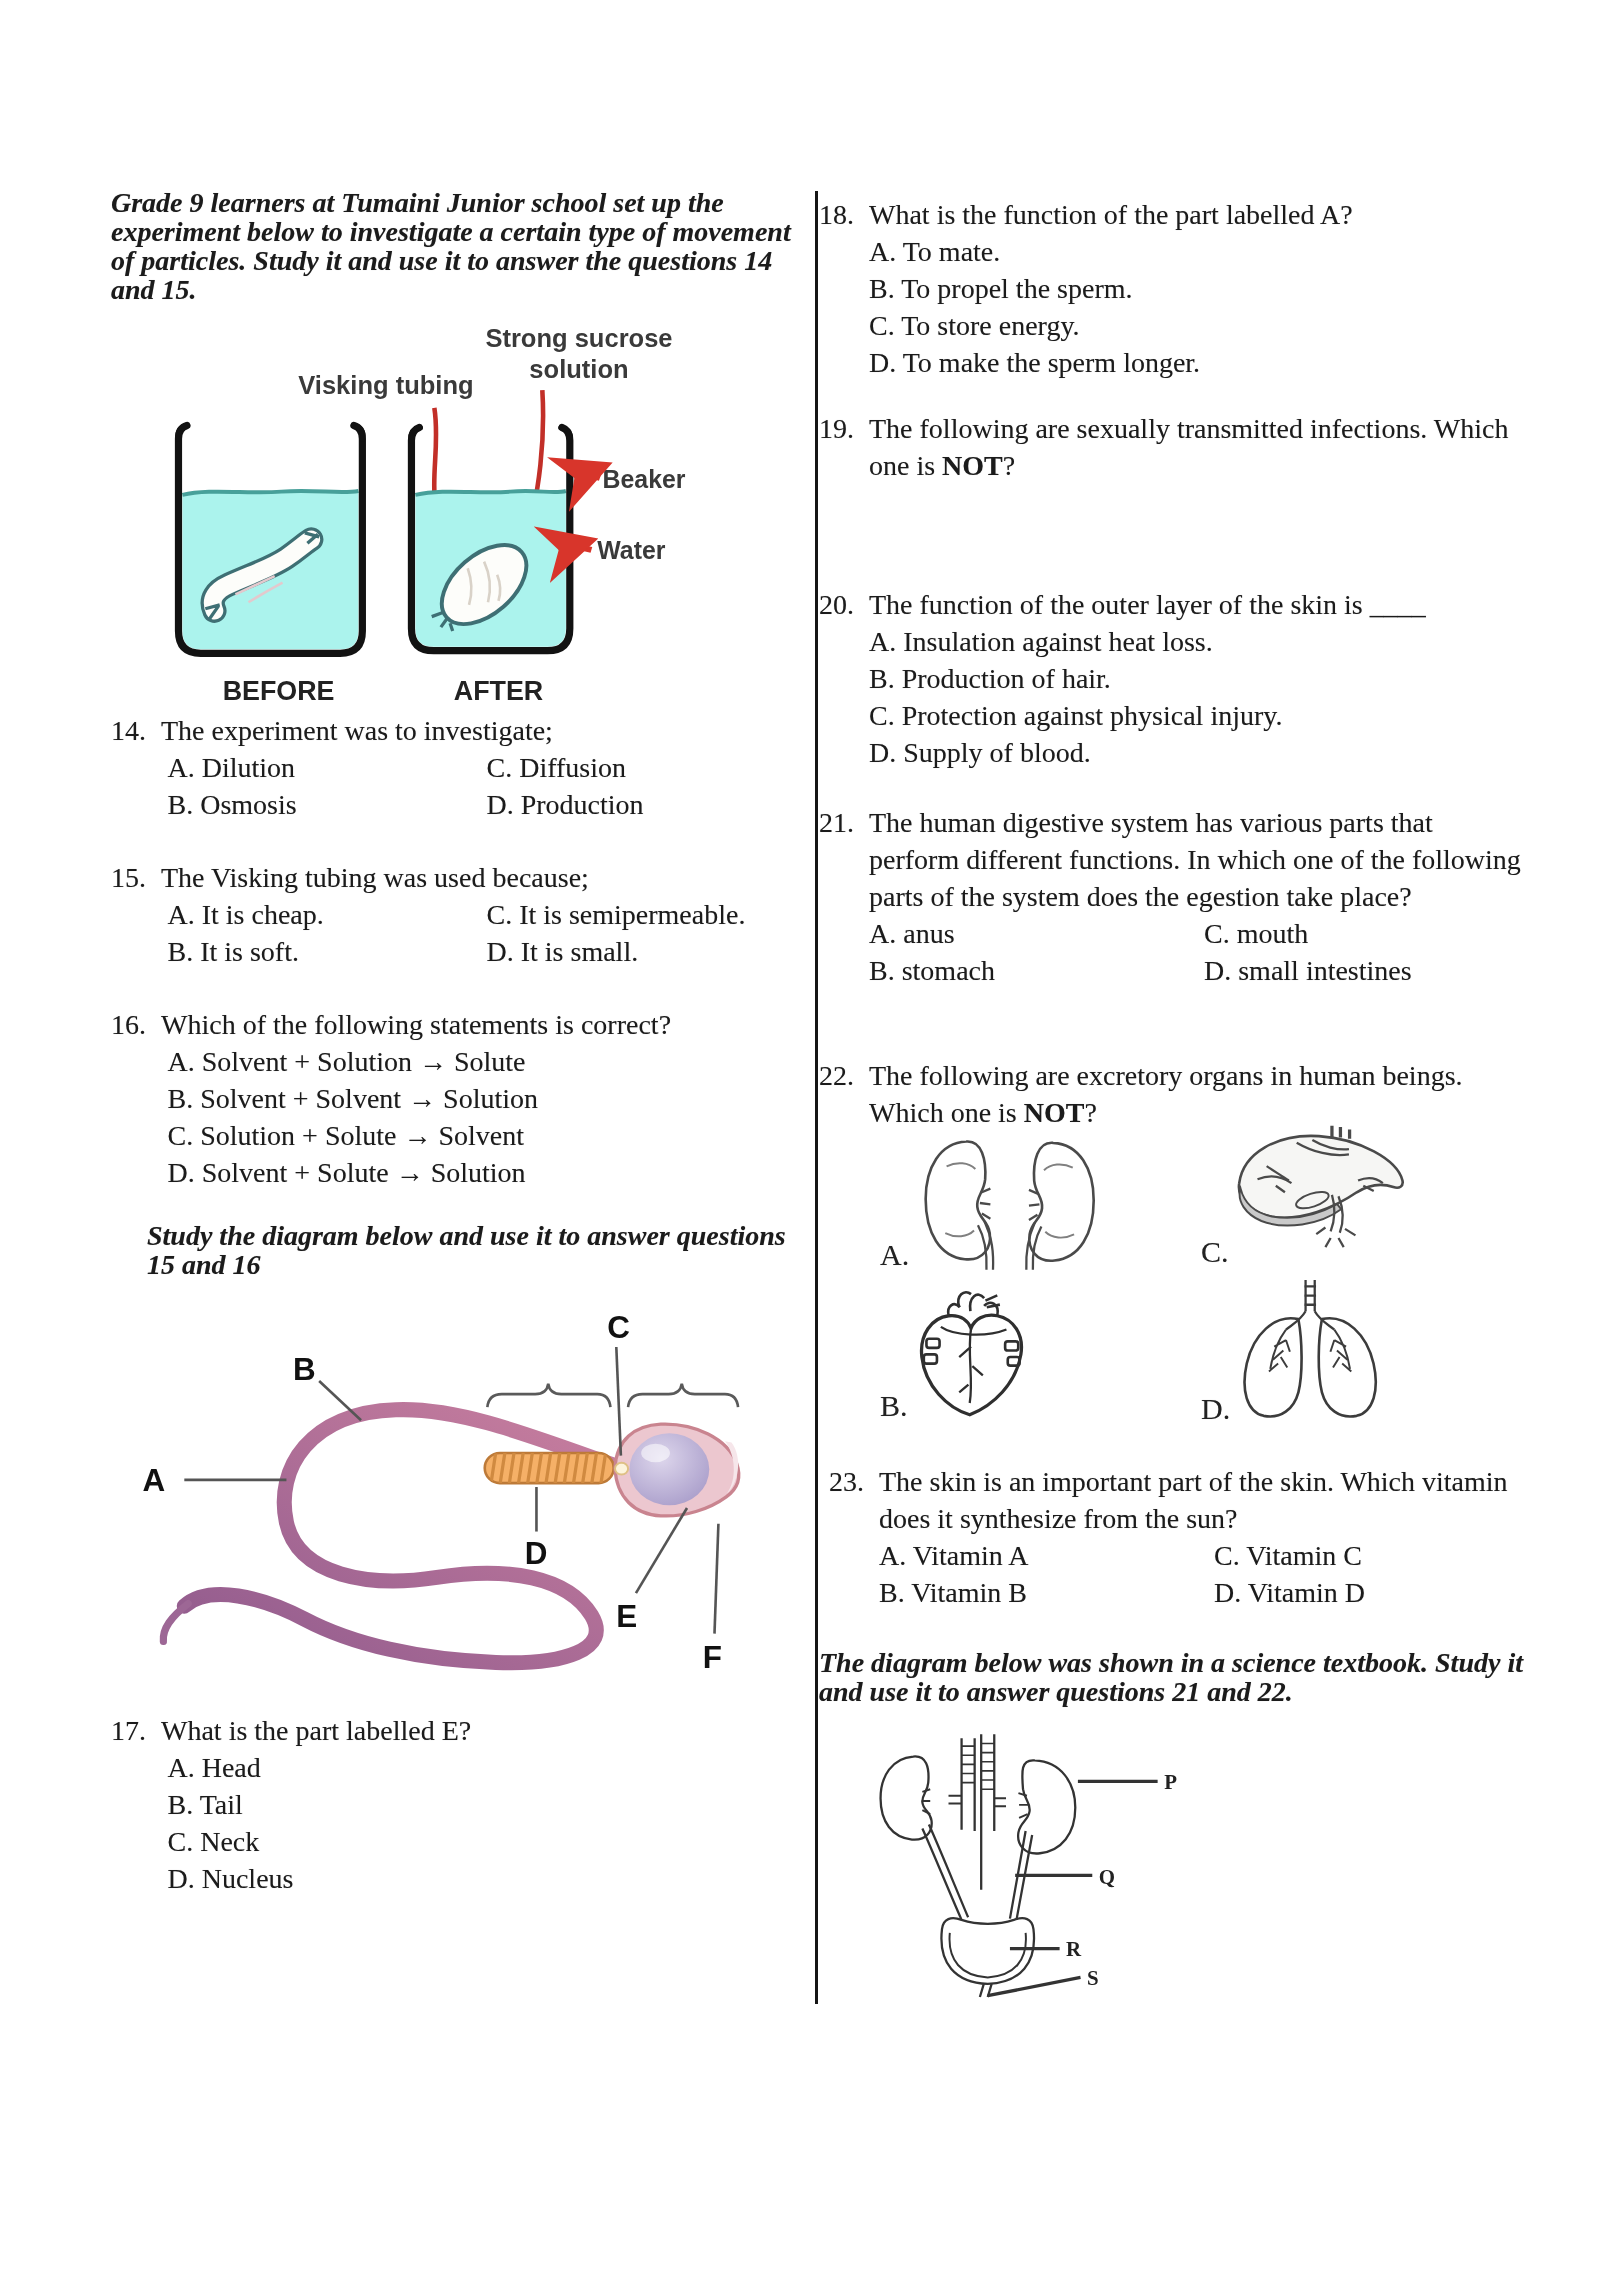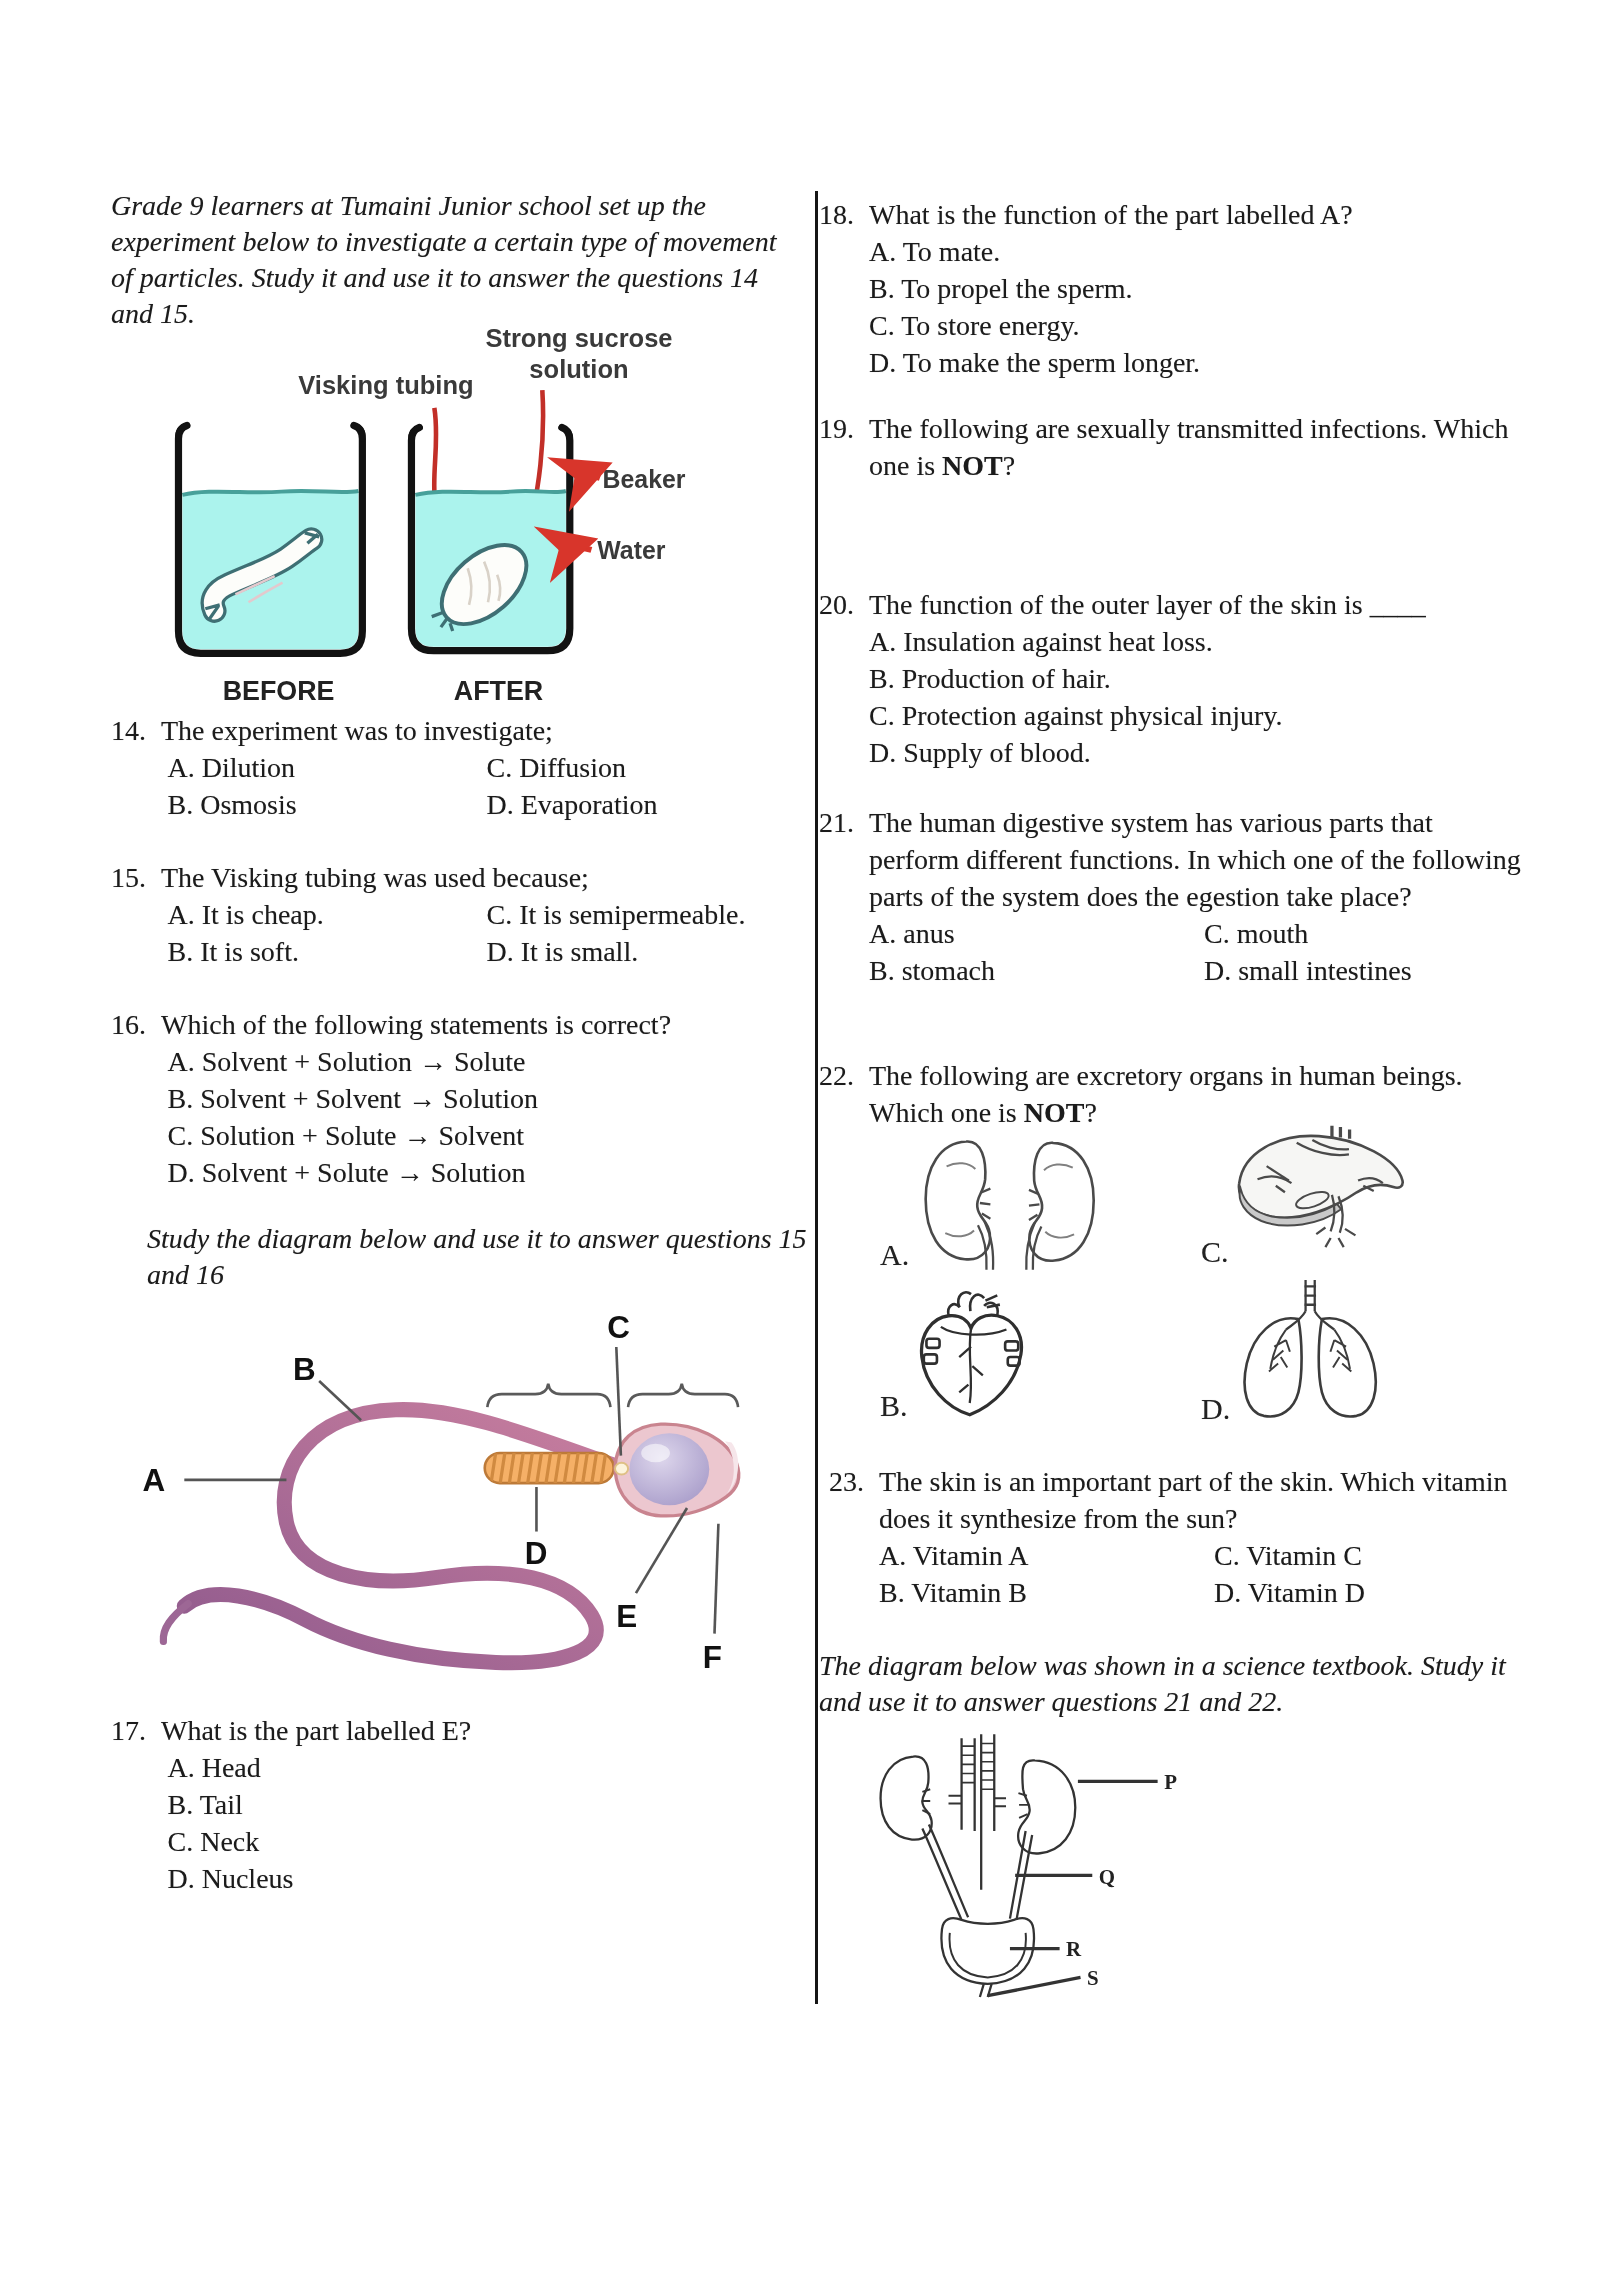--- a/index.html
+++ b/index.html
@@ -4,21 +4,21 @@
 <style>
   html,body{margin:0;padding:0;background:#e8e8e8;}
   .page{
     position:relative; width:1622px; height:2295px; background:#ffffff;
     font-family:"Liberation Serif", serif; color:#1b1b1b; overflow:hidden;
     text-shadow:0 0 0.7px rgba(40,40,40,.35);
   }
   .abs{position:absolute;}
   .divider{position:absolute; left:815px; top:191px; width:3.3px; height:1813px; background:#161616;}
   .intro, .note{
-    font-style:italic; font-weight:400; font-size:28px; line-height:36px;
+    font-style:italic; font-weight:700; font-size:28px; line-height:29px;
   }
   .q{display:flex; align-items:flex-start; font-size:28px; line-height:37px;}
   .qnum{flex:0 0 50px;}
   .qbody{flex:1 1 auto;}
   .opts{display:flex; flex-direction:column;}
   .opts.two{display:grid; grid-auto-flow:row;}
   .left-opts{padding-left:6.5px;}
   .opts.two.left-cols{grid-template-columns:319px auto;}
   .opts.two.right-cols{grid-template-columns:335px auto;}
   .opt{white-space:nowrap;}
@@ -97,21 +97,21 @@
   </svg>
 
   <div class="abs q" style="left:111px; top:712px; width:687px;font-family:Liberation Serif, serif;">
     <span class="qnum">14.</span>
     <div class="qbody">
       <div>The experiment was to investigate;</div>
       <div class="opts two left-cols left-opts">
         <span class="opt">A. Dilution</span>
         <span class="opt">C. Diffusion</span>
         <span class="opt">B. Osmosis</span>
-        <span class="opt">D. Evaporation</span>
+        <span class="opt">D. Production</span>
       </div>
     </div>
   </div>
 
   <div class="abs q" style="left:111px; top:859px; width:687px;">
     <span class="qnum">15.</span>
     <div class="qbody">
       <div>The Visking tubing was used because;</div>
       <div class="opts two left-cols left-opts">
         <span class="opt">A. It is cheap.</span>

